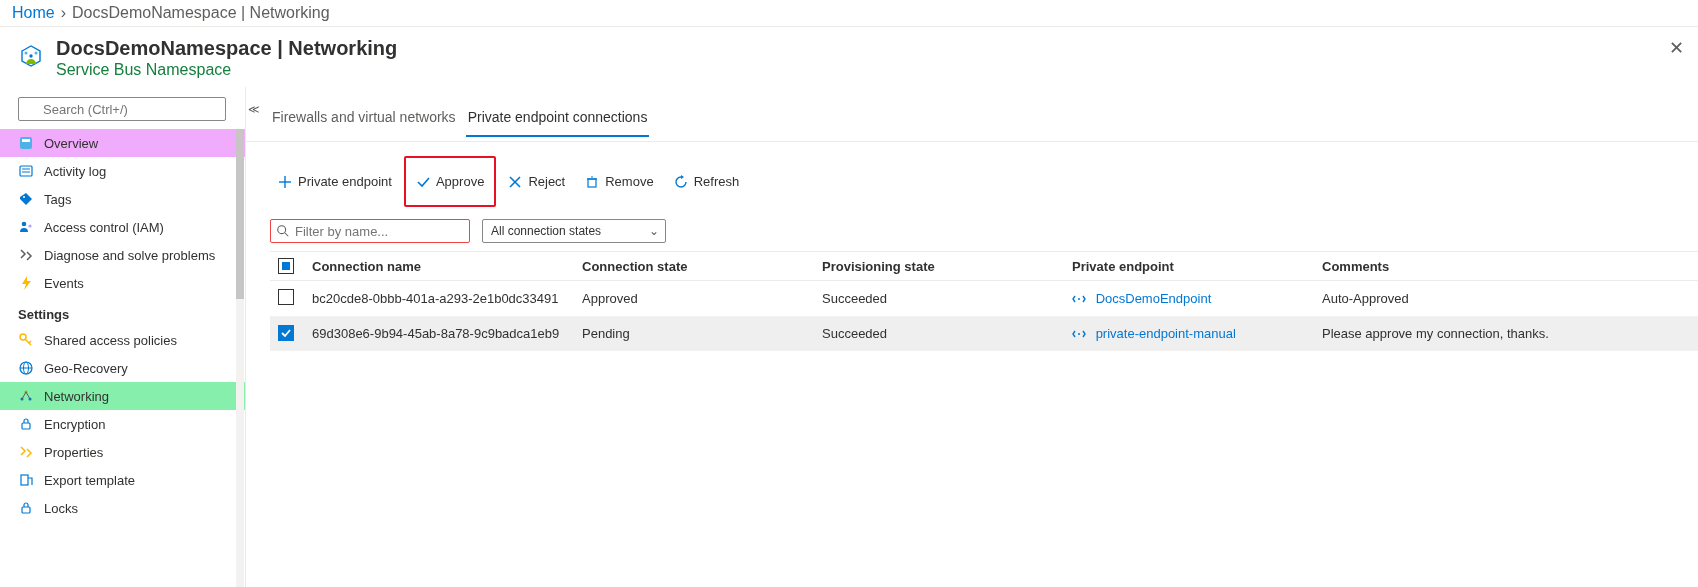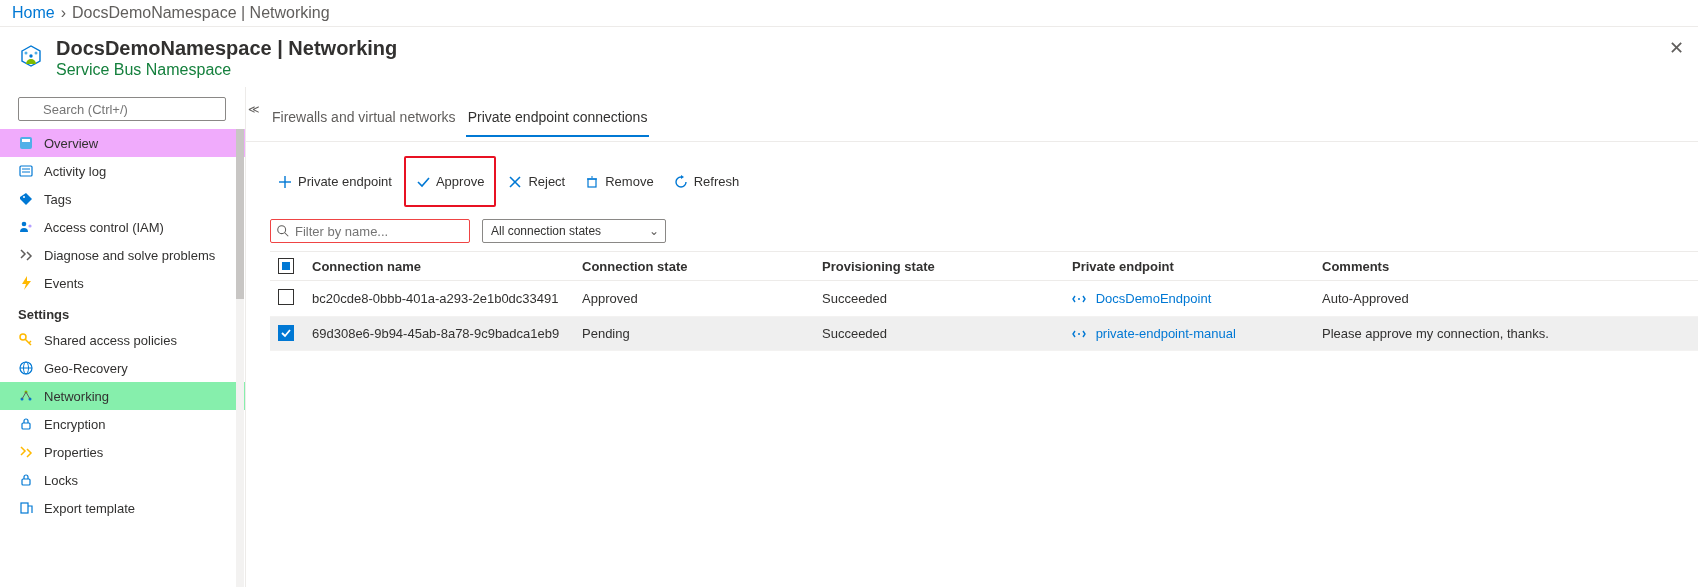--- a/index.html
+++ b/index.html
@@ -349,34 +349,34 @@
           <svg width="16" height="16" viewBox="0 0 16 16">
             <path d="M3 3 L7 7 L3 11" fill="none" stroke="#ffb900" stroke-width="1.5"></path>
             <path d="M9 5 L13 9 L9 13" fill="none" stroke="#ffb900" stroke-width="1.5"></path>
           </svg>
         </span>
       <span>Properties</span>
     </div>
     <div class="side-item">
       <span class="side-icon">
           <svg width="16" height="16" viewBox="0 0 16 16">
+            <rect x="3" y="3" width="7" height="10" fill="none" stroke="#0078d4" stroke-width="1.2"></rect>
+            <path d="M10 6 L14 6 L14 13" fill="none" stroke="#0078d4" stroke-width="1.2"></path>
+          </svg>
+        </span>
+      <span>Export template</span>
+    </div>
+    <div class="side-item">
+      <span class="side-icon">
+          <svg width="16" height="16" viewBox="0 0 16 16">
             <rect x="4" y="7" width="8" height="6" rx="1" fill="none" stroke="#0078d4" stroke-width="1.2"></rect>
             <path d="M6 7 V5 a2 2 0 0 1 4 0 V7" fill="none" stroke="#0078d4" stroke-width="1.2"></path>
           </svg>
         </span>
       <span>Locks</span>
-    </div>
-    <div class="side-item">
-      <span class="side-icon">
-          <svg width="16" height="16" viewBox="0 0 16 16">
-            <rect x="3" y="3" width="7" height="10" fill="none" stroke="#0078d4" stroke-width="1.2"></rect>
-            <path d="M10 6 L14 6 L14 13" fill="none" stroke="#0078d4" stroke-width="1.2"></path>
-          </svg>
-        </span>
-      <span>Export template</span>
     </div>
 
     <div class="scroll-track">
       <div class="scroll-thumb"></div>
     </div>
   </div>
 
   <div class="main">
     <div class="tabs">
       <div class="tab">Firewalls and virtual networks</div>

